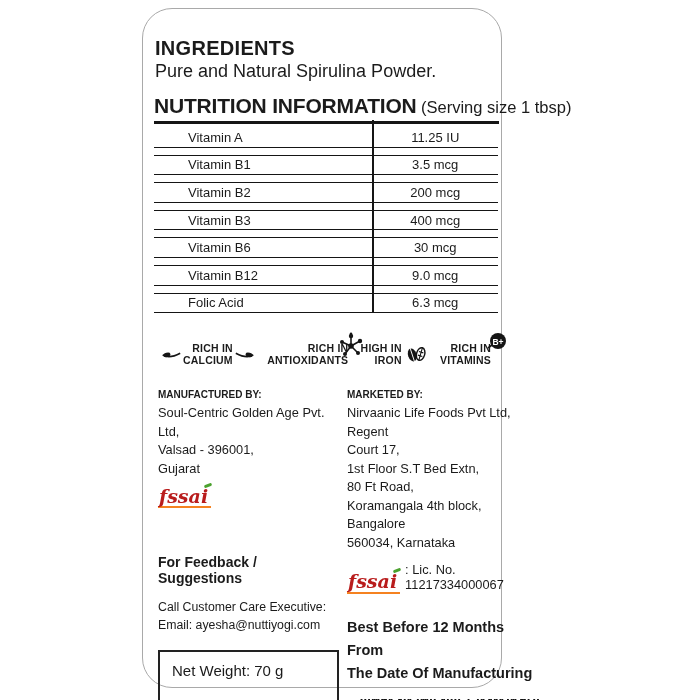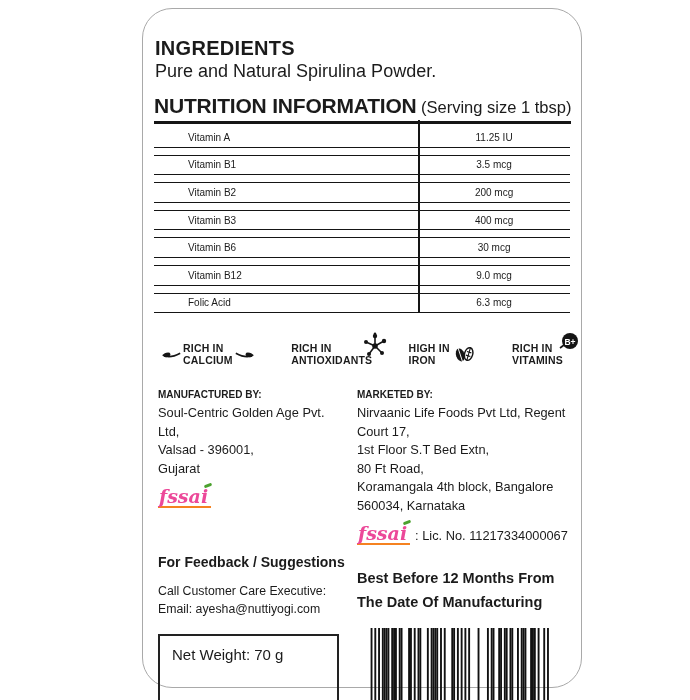--- a/index.html
+++ b/index.html
@@ -3,54 +3,54 @@
 <meta charset="utf-8">
 <style>
   html,body{margin:0;padding:0;}
   body{
     width:690px;height:700px;background:#ffffff;
     font-family:"Liberation Sans","DejaVu Sans",sans-serif;color:#1b1b1b;
     position:relative;overflow:hidden;
   }
   .page{position:relative;width:690px;height:700px;}
   .label{
-    position:absolute;left:142px;top:8px;width:440px;height:680px;
+    position:absolute;left:142px;top:8px;width:360px;height:680px;
     box-sizing:border-box;background:#fff;border:1.5px solid #a9a9a9;
-    border-radius:30px;padding:26px 10px 0 10px;
+    border-radius:30px;padding:26px 2px 0 10px;
   }
   
   .ing-title{font-size:20px;font-weight:800;letter-spacing:.3px;margin:2px 0 1px 2px;}
   .ing-text{font-size:18px;margin:0 0 12px 2px;}
   .nutri-head{border-bottom:3.5px solid #151515;padding-bottom:3px;white-space:nowrap;margin-left:1px;}
   .nh-title{font-size:21px;font-weight:800;letter-spacing:-.2px;}
   .nh-serving{font-size:16.5px;font-weight:400;}
   
   .table{position:relative;padding-top:4px;margin:0 1px;}
   .vline{position:absolute;left:63.5%;top:-4px;bottom:1px;width:1.8px;background:#151515;}
   .row{display:flex;align-items:center;height:18.6px;border-bottom:1.8px solid #151515;}
   .row + .row{border-top:1.8px solid #151515;margin-top:7px;}
-  .cell{font-size:10px;}
+  .cell{font-size:13px;}
   .cell.name{flex:0 0 63.5%;box-sizing:border-box;padding-left:34px;}
   .cell.val{flex:1;text-align:center;}
   
   .badges{display:flex;justify-content:space-between;align-items:center;margin:16px 8px 10px 8px;height:50px;}
   .badge{position:relative;display:flex;align-items:center;gap:2px;}
-  .badge-text{display:flex;flex-direction:column;align-items:flex-start;font-weight:800;font-size:10.5px;line-height:1.2;letter-spacing:.2px;}
+  .badge-text{display:flex;flex-direction:column;align-items:flex-end;font-weight:800;font-size:10.5px;line-height:1.2;letter-spacing:.2px;}
   .corner-icon{position:absolute;top:-10px;right:-16px;}
   .badge svg{display:block;}
   
   .cols{display:flex;margin-top:8px;}
   .col-left{width:196px;box-sizing:border-box;padding-left:5px;}
   .col-right{flex:1;box-sizing:border-box;padding-left:8px;}
   .sec-head{font-size:10px;font-weight:700;margin:0 0 4px 0;}
   .addr{font-size:12.8px;line-height:1.45;}
   .fssai-row{display:flex;align-items:flex-end;margin-top:9px;}
   .fssai{
     font-family:"DejaVu Serif","Liberation Serif",serif;font-style:italic;font-weight:700;
-    font-size:19px;line-height:.95;color:#ec4899;border-bottom:2.5px solid #f58220;
+    font-size:19px;line-height:.95;color:#b91c1c;border-bottom:2.5px solid #f58220;
     padding:0 3px 1px 1px;position:relative;text-align:right;
   }
   .fssai::after{content:"";position:absolute;top:-3px;right:-1px;width:8px;height:3px;background:#4ca22f;transform:rotate(-22deg);border-radius:2px;}
   .lic{font-size:12.8px;margin-left:5px;padding-bottom:2px;}
   .feedback-head{font-size:14px;font-weight:800;margin-top:46px;}
   .contact{font-size:12.3px;line-height:1.42;margin-top:13px;}
   .best-before{font-size:14.5px;font-weight:700;line-height:1.6;margin-top:22px;}
   
   .netbox{
     width:181px;box-sizing:border-box;border:2px solid #222;margin-top:16px;

